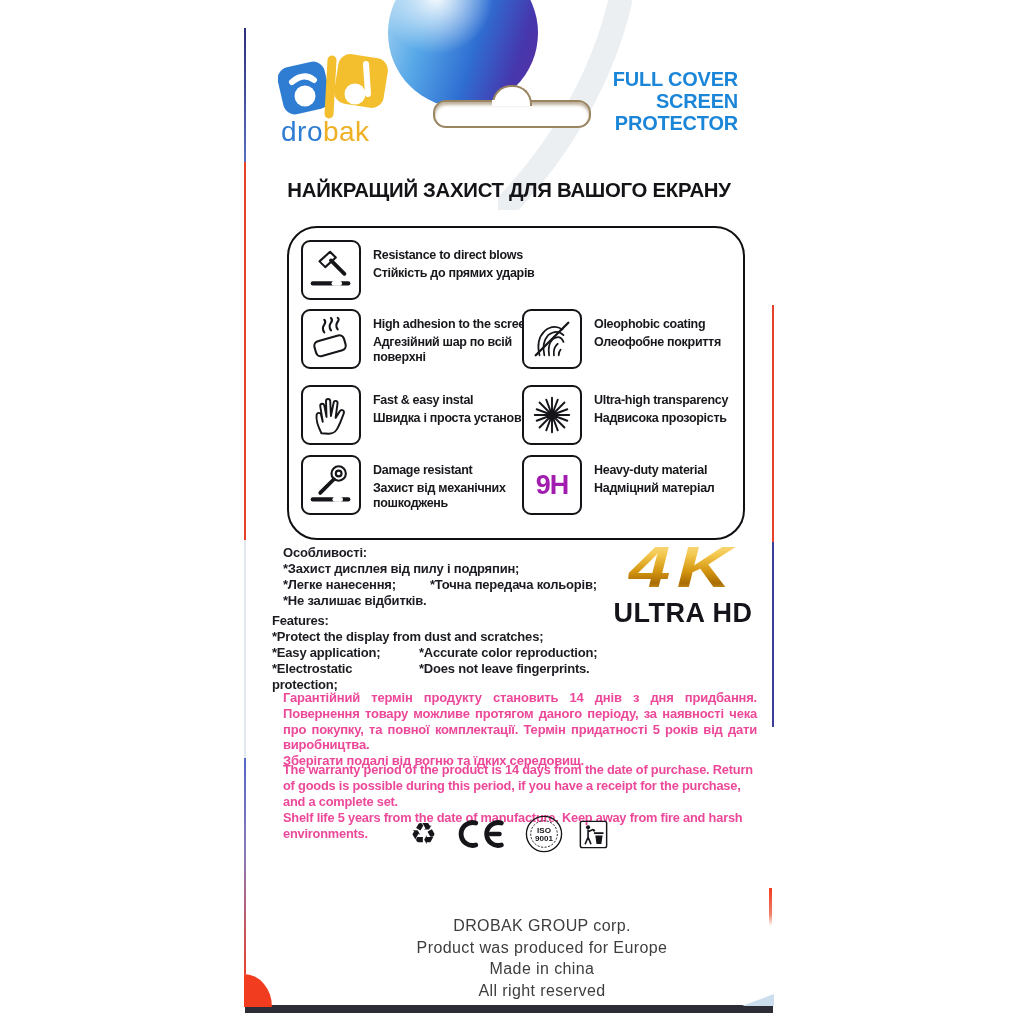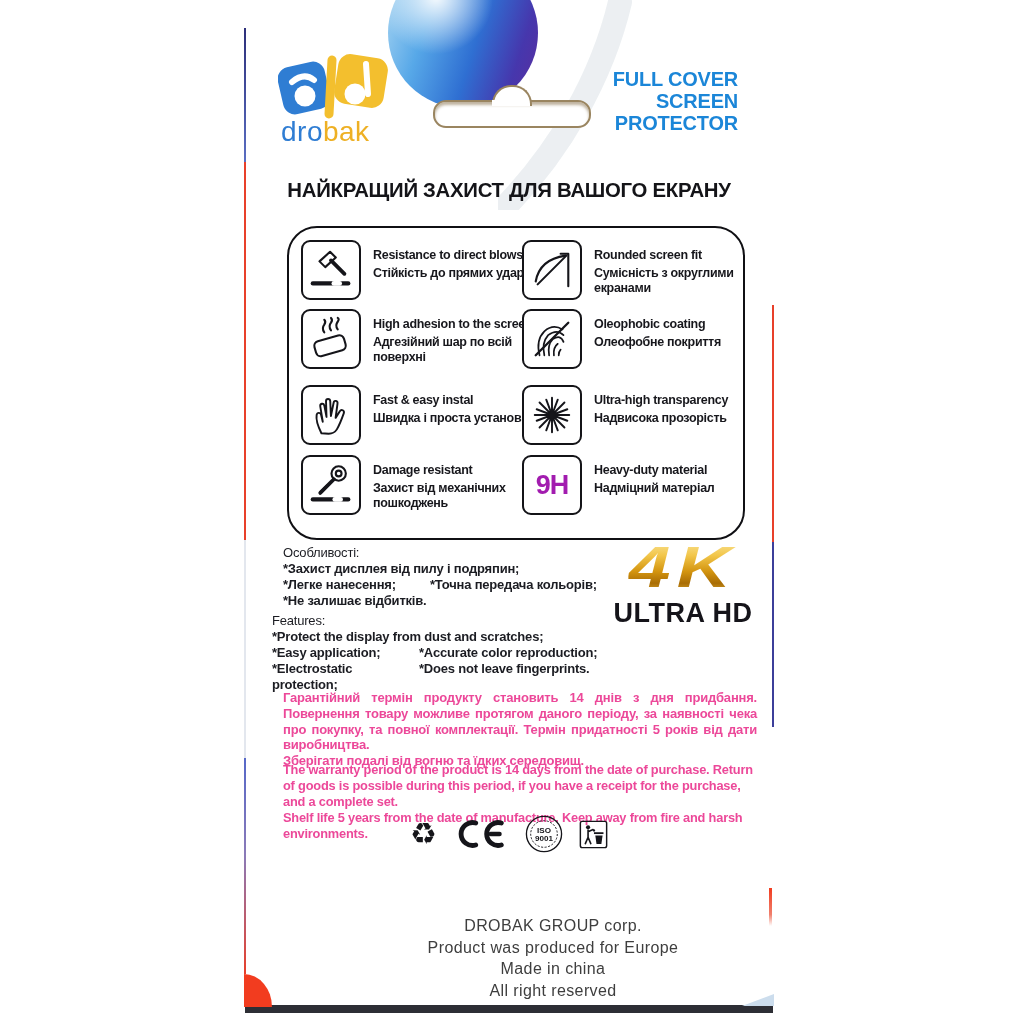--- a/index.html
+++ b/index.html
@@ -32,40 +32,40 @@
   .feat{display:flex;gap:12px;z-index:5;}
   .icon-box{width:56px;height:56px;border:2.2px solid #141418;border-radius:9px;flex:0 0 auto;
     display:flex;align-items:center;justify-content:center;background:#fff;}
   .feat-text{padding-top:8px;}
   .w-left{width:172px;} .w-right{width:152px;}
   .feat-en{font-size:12.5px;font-weight:800;color:#17171c;letter-spacing:-.3px;white-space:nowrap;}
   .feat-ua{font-size:12.5px;font-weight:700;color:#17171c;letter-spacing:-.3px;line-height:14.5px;margin-top:4px;}
   .nineH{font-size:27px;font-weight:700;color:#a21caf;letter-spacing:-1px;}
   
   .flist{z-index:5;color:#1b1c22;font-size:13px;font-weight:700;letter-spacing:-.2px;line-height:16px;width:400px;}
-  .flist .ttl{font-weight:400;}
+  .flist .ttl{font-weight:700;}
   .fcols{display:grid;grid-template-columns:147px auto;}
   
   .badge4k{left:594px;top:538px;width:178px;text-align:center;z-index:5;}
   .badge4k .main{display:inline-block;font-size:58px;font-weight:800;font-style:italic;letter-spacing:5px;
     transform:scaleX(1.3);transform-origin:center;line-height:58px;
     background:linear-gradient(180deg,#fbe7a0 0%,#f2c64a 30%,#d3940f 58%,#a96d05 78%,#e8b838 100%);
     -webkit-background-clip:text;background-clip:text;color:transparent;}
   .badge4k .sub{font-size:27px;font-weight:800;color:#15141a;letter-spacing:.5px;margin-top:2px;}
   
   .warr{left:283px;width:474px;z-index:5;color:#ec4899;font-weight:700;letter-spacing:-.2px;}
   .warr-ua{top:690px;font-size:13px;line-height:15.8px;}
   .warr-en{top:762px;font-size:12.8px;line-height:16px;}
   .just{text-align:justify;}
   
   .certs{left:244px;top:815px;width:530px;display:flex;justify-content:center;align-items:center;gap:16px;z-index:5;}
   .recycle{font-family:"DejaVu Sans",sans-serif;font-size:30px;line-height:32px;color:#15151a;}
   .iso-txt{font-family:"Liberation Sans",sans-serif;font-weight:bold;}
   
-  .footer{left:240px;top:915px;width:530px;text-align:center;z-index:5;color:#3e3e3e;
+  .footer{left:229px;top:915px;width:530px;text-align:center;z-index:5;color:#3e3e3e;
     font-size:16px;line-height:21.5px;letter-spacing:.4px;font-weight:400;padding-left:48px;}
   
   .vline{width:2.5px;z-index:6;}
   .strip-bottom{left:245px;top:1005px;width:528px;height:8px;background:#2d2e35;z-index:6;}
   .wedge-red-bl{left:244px;top:974px;width:28px;height:33px;background:#f23c1f;border-top-right-radius:100%;z-index:7;}
   .tri-blue-br{left:742px;top:994px;width:32px;height:12px;background:#ccdded;
     clip-path:polygon(0 100%,100% 0,100% 100%);z-index:7;}
   .sliver-red-r{left:769px;top:888px;width:3px;height:38px;z-index:6;
     background:linear-gradient(180deg,#f23c1f 0%,#f0806d 70%,rgba(240,128,109,0) 100%);}
   svg{display:block;}
@@ -157,33 +157,20 @@
         <path d="M5 39 h37" stroke-width="4.5"></path>
           <path d="M28 39 h6" stroke="#fff" stroke-width="5"></path>
       </svg>
     </div>
     <div class="feat-text w-left">
       <div class="feat-en">Damage resistant</div>
       <div class="feat-ua">Захист від механічних пошкоджень</div>
     </div>
   </div>
 
-  <div class="abs feat" style="left:522px;top:240px">
-    <div class="icon-box">
-      <svg width="46" height="46" viewBox="0 0 48 48" fill="none" stroke="#15151a" stroke-width="2.2" stroke-linecap="round" stroke-linejoin="round">
-        <path d="M33 7 L41 7 L41 41"></path>
-          <path d="M7 36 Q11 13 38 9"></path>
-          <path d="M9 39 L39 9"></path>
-      </svg>
-    </div>
-    <div class="feat-text w-right">
-      <div class="feat-en">Rounded screen fit</div>
-      <div class="feat-ua">Сумісність з округлими екранами</div>
-    </div>
-  </div>
 
   <div class="abs feat" style="left:522px;top:309px">
     <div class="icon-box">
       <svg width="46" height="46" viewBox="0 0 48 48" fill="none" stroke="#15151a" stroke-width="1.8" stroke-linecap="round">
         <path d="M11 41 Q7 25 16 16 Q25 8 35 14"></path>
           <path d="M16 41 Q13 28 20 20 Q29 13 36 20"></path>
         <path d="M21 41 Q19 30 25 24 Q33 19 36 27"></path>
           <path d="M26 41 Q25 33 30 29"></path>
           <path d="M31 41 Q31 37 33 35"></path>
         <path d="M7 41 L41 7" stroke-width="2.4"></path>

